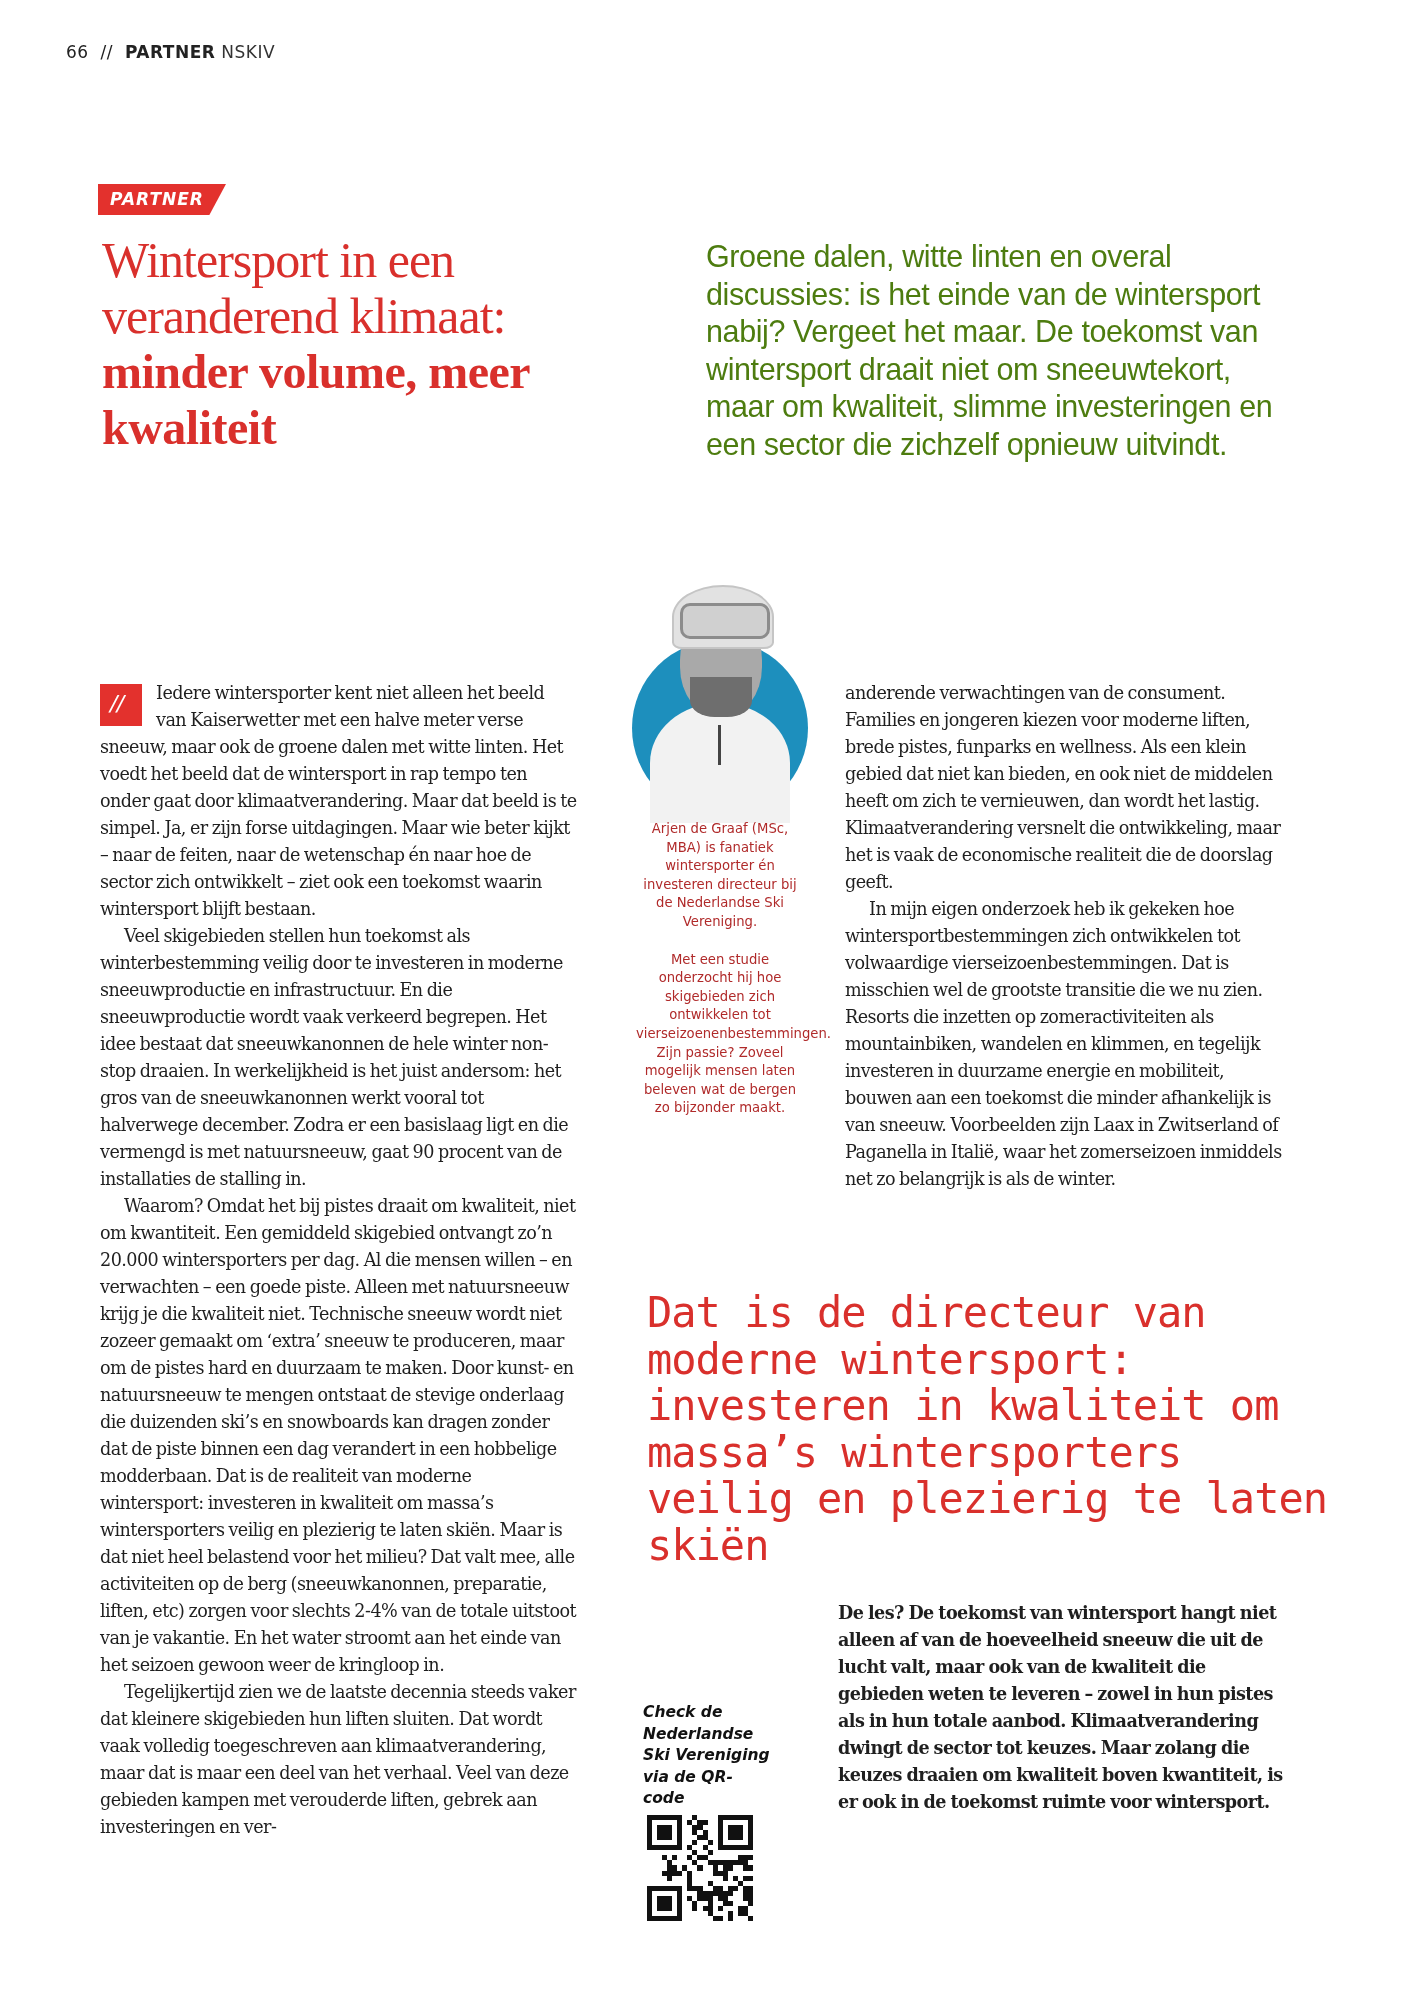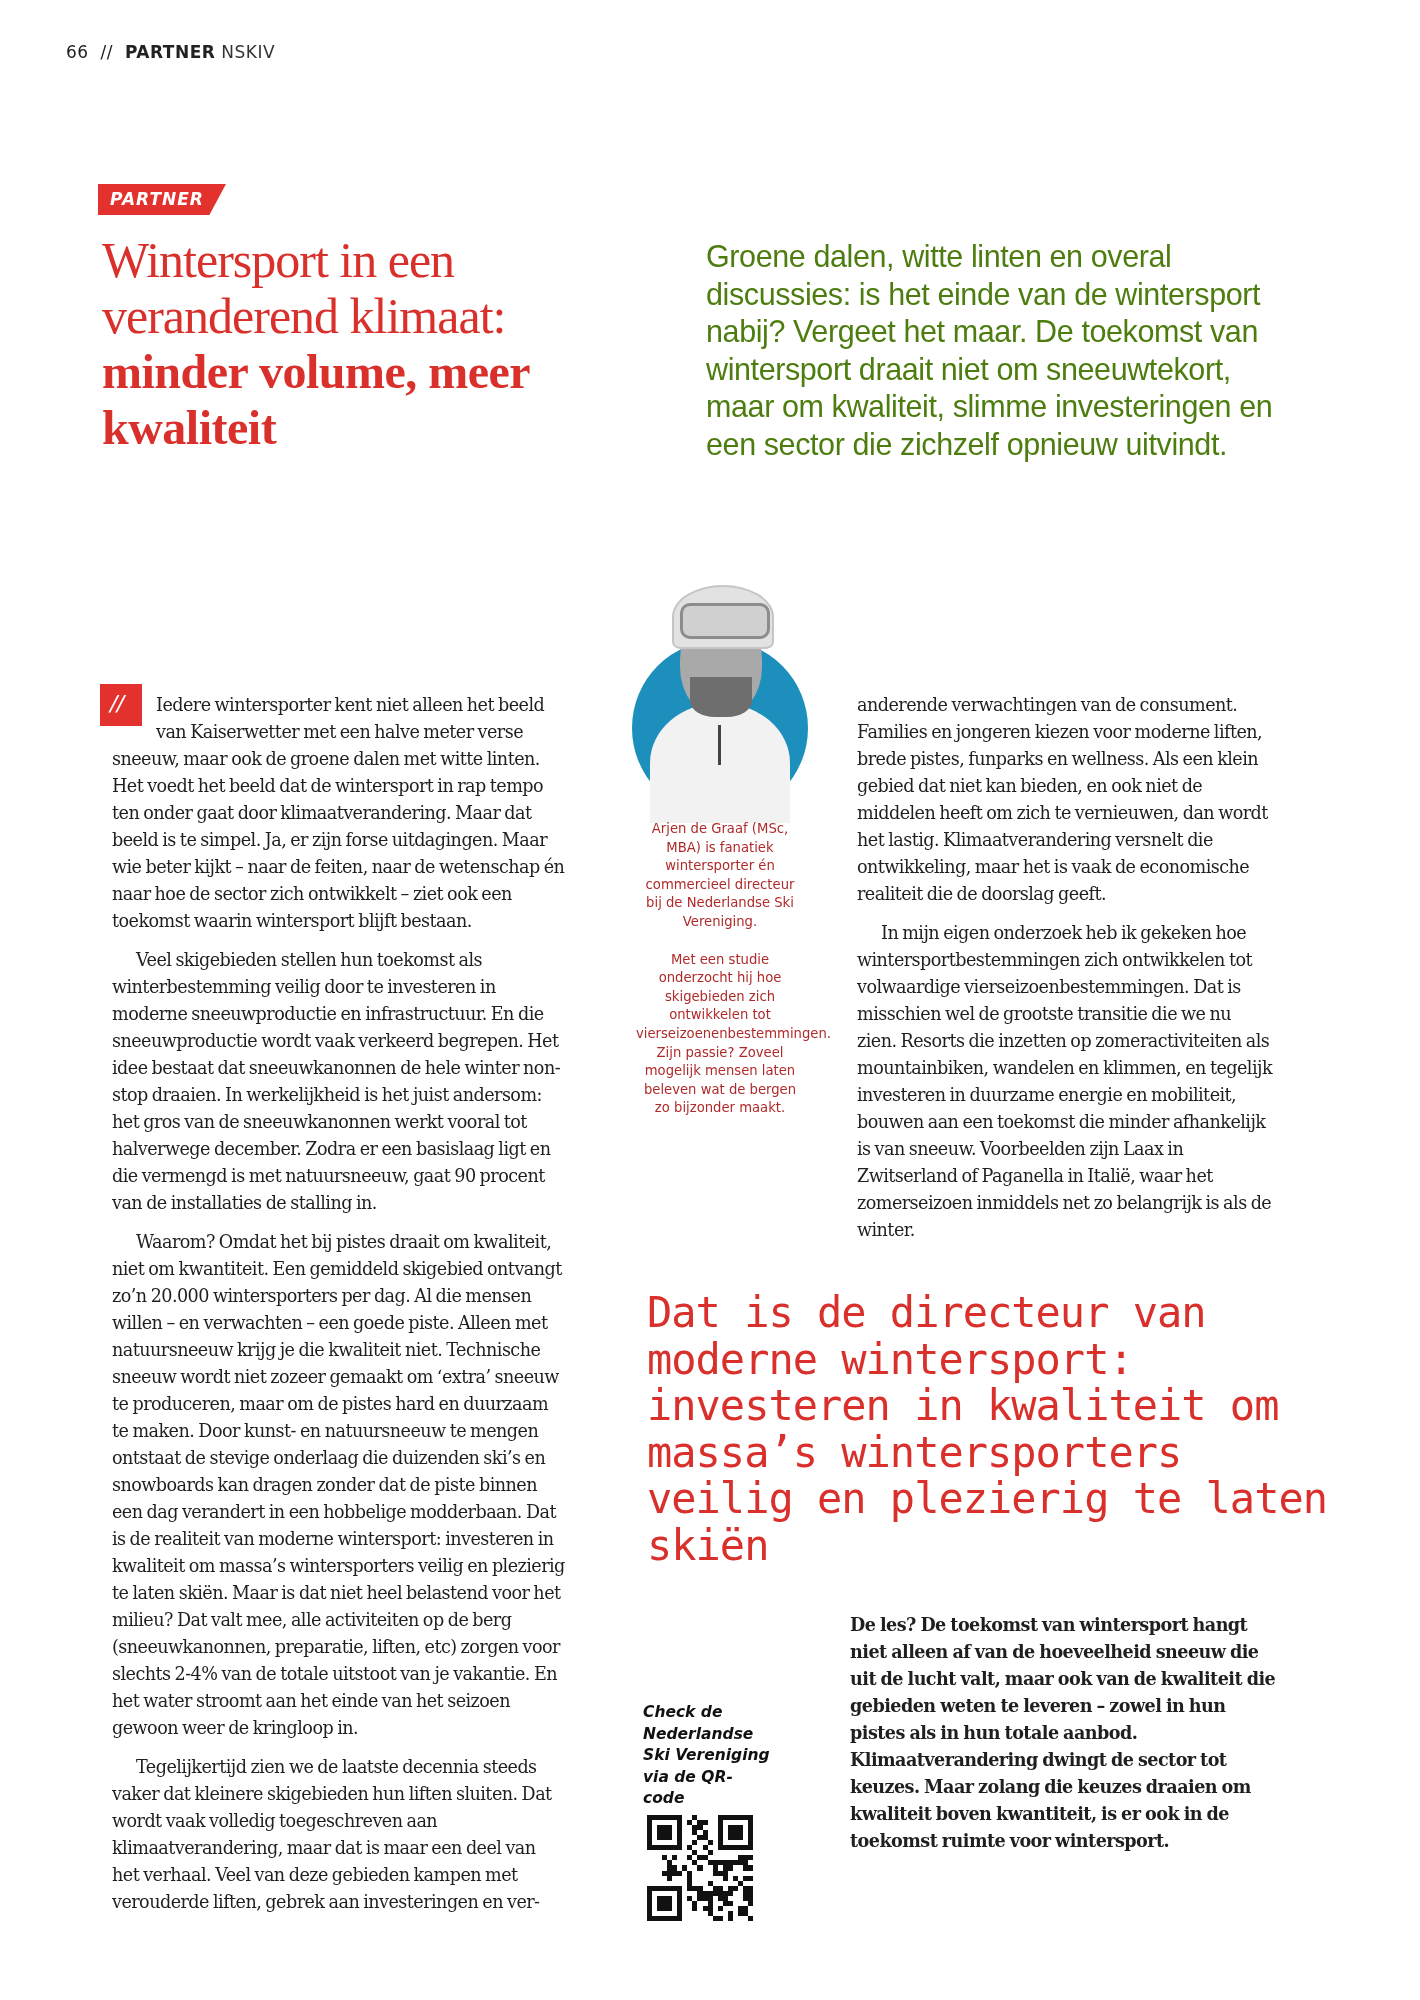--- a/index.html
+++ b/index.html
@@ -21,21 +21,21 @@
   
   .title { left: 102px; top: 232px; width: 560px; font-family: Liberation Serif, serif; color: #d9302c; line-height: 56px; }
   .title .light { font-size: 50px; font-weight: normal; letter-spacing: -1px; display: block; }
   .title .heavy { font-size: 48px; font-weight: bold; letter-spacing: -0.5px; display: block; }
 
   
   .intro { left: 706px; top: 238px; width: 600px; font-family: "Liberation Sans", sans-serif; font-size: 30.5px; line-height: 37.5px; color: #4d7c0f; letter-spacing: -0.4px; }
 
   
   .body-col { font-family: "DejaVu Serif", serif; font-size: 17.6px; line-height: 27px; color: #1f1f1f; letter-spacing: -0.55px; word-spacing: -1px; }
-  .body-col p { margin: 12px; text-align: left; }
+  .body-col p { margin: 0; text-align: left; }
   .body-col p.ind { text-indent: 24px; }
   .col-left { left: 100px; top: 680px; width: 478px; }
   .col-right { left: 845px; top: 680px; width: 440px; }
   .col-bottom { left: 838px; top: 1599px; width: 450px; font-weight: bold; }
 
   .dropmark { float: left; width: 42px; height: 42px; background: #e3312d; margin: 4px 14px 0 0; position: relative; }
   .dropmark span { position: absolute; left: 10px; top: 6px; color: #fff; font-family: "DejaVu Sans", sans-serif; font-style: italic; font-size: 22px; }
 
   
   .portrait { left: 630px; top: 585px; width: 180px; height: 215px; }
@@ -97,21 +97,21 @@
   <div class="disc"></div>
   <div class="jacket"></div>
   <div class="head"></div>
   <div class="beard"></div>
   <div class="helmet"></div>
   <div class="goggle"></div>
   <div class="zip"></div>
 </div>
 
 <div class="abs caption">
-  <p>Arjen de Graaf (MSc, MBA) is fanatiek wintersporter én commercieel directeur bij de Nederlandse Ski Vereniging.</p>
+  <p>Arjen de Graaf (MSc, MBA) is fanatiek wintersporter én investeren directeur bij de Nederlandse Ski Vereniging.</p>
   <p>Met een studie onderzocht hij hoe skigebieden zich ontwikkelen tot vierseizoenenbestemmingen. Zijn passie? Zoveel mogelijk mensen laten beleven wat de bergen zo bijzonder maakt.</p>
 </div>
 
 <div class="abs body-col col-right">
   <p>anderende verwachtingen van de consument. Families en jongeren kiezen voor moderne liften, brede pistes, funparks en wellness. Als een klein gebied dat niet kan bieden, en ook niet de middelen heeft om zich te vernieuwen, dan wordt het lastig. Klimaatverandering versnelt die ontwikkeling, maar het is vaak de economische realiteit die de doorslag geeft.</p>
   <p class="ind">In mijn eigen onderzoek heb ik gekeken hoe wintersportbestemmingen zich ontwikkelen tot volwaardige vierseizoenbestemmingen. Dat is misschien wel de grootste transitie die we nu zien. Resorts die inzetten op zomeractiviteiten als mountainbiken, wandelen en klimmen, en tegelijk investeren in duurzame energie en mobiliteit, bouwen aan een toekomst die minder afhankelijk is van sneeuw. Voorbeelden zijn Laax in Zwitserland of Paganella in Italië, waar het zomerseizoen inmiddels net zo belangrijk is als de winter.</p>
 </div>
 
 <div class="abs pullquote">Dat is de directeur van moderne wintersport: investeren in kwaliteit om massa’s wintersporters veilig en plezierig te laten skiën</div>
 

